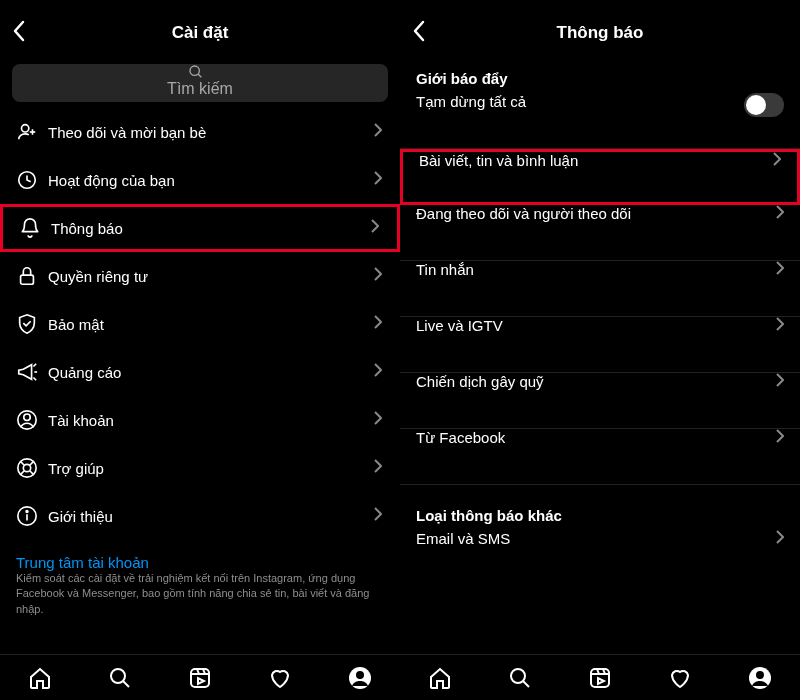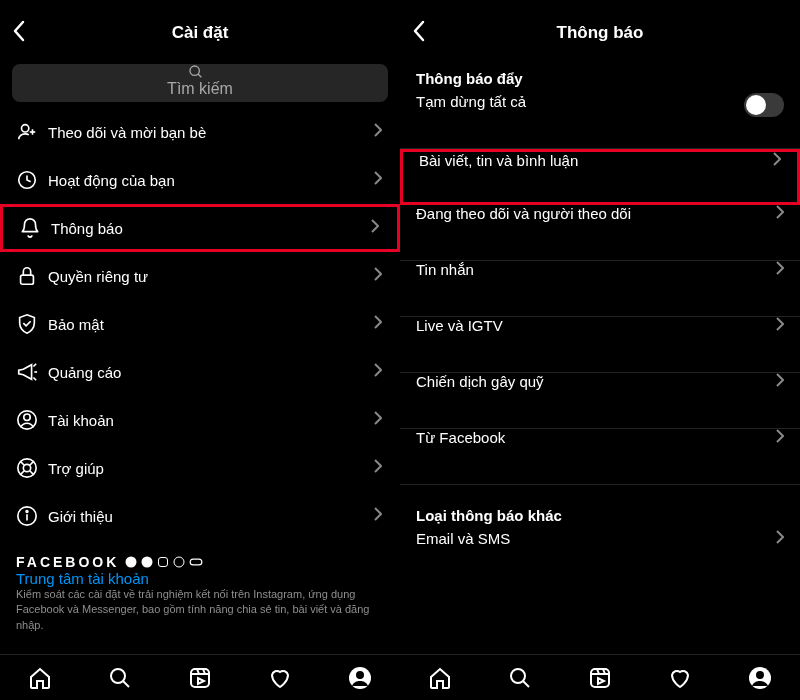--- a/index.html
+++ b/index.html
@@ -171,40 +171,20 @@
               <circle cx="12" cy="7" r="1" fill="#fff"></circle>
             </svg>
           </span>
         <span class="label">Giới thiệu</span>
         <span class="chev"><svg width="8" height="14" viewBox="0 0 8 14" fill="none" stroke="#888" stroke-width="2">
               <polyline points="1,1 7,7 1,13"></polyline>
             </svg></span>
       </div>
 
       <div class="footer-block">
-        <div class="footer-brand">
-          <span>FACEBOOK</span>
-          <span class="brand-icons">
-            <svg width="12" height="12" viewBox="0 0 24 24" fill="#fff">
-                <circle cx="12" cy="12" r="11"></circle>
-              </svg>
-            <svg width="12" height="12" viewBox="0 0 24 24" fill="#fff">
-                <circle cx="12" cy="12" r="11"></circle>
-              </svg>
-            <svg width="12" height="12" viewBox="0 0 24 24" fill="none" stroke="#fff" stroke-width="2">
-                <rect x="3" y="3" width="18" height="18" rx="5"></rect>
-              </svg>
-            <svg width="12" height="12" viewBox="0 0 24 24" fill="none" stroke="#fff" stroke-width="2">
-                <circle cx="12" cy="12" r="10"></circle>
-              </svg>
-            <svg width="14" height="10" viewBox="0 0 24 14" fill="none" stroke="#fff" stroke-width="2">
-                <rect x="2" y="2" width="20" height="10" rx="5"></rect>
-              </svg>
-          </span>
-        </div>
         <div class="footer-link">Trung tâm tài khoản</div>
         <div class="footer-desc">Kiểm soát các cài đặt về trải nghiệm kết nối trên Instagram, ứng dụng Facebook và Messenger, bao gồm tính năng chia sẻ tin, bài viết và đăng nhập.</div>
       </div>
     </div>
 
     <div class="tabbar">
       <div class="tab">
           <svg width="24" height="24" viewBox="0 0 24 24" fill="none" stroke="#fff" stroke-width="2">
             <path d="M3 11l9-8 9 8v10a1 1 0 0 1-1 1h-5v-7h-6v7H4a1 1 0 0 1-1-1V11z"></path>
           </svg>
@@ -244,21 +224,21 @@
     <div class="header">
       <div class="back">
         <svg width="14" height="22" viewBox="0 0 14 22" fill="none" stroke="#fff" stroke-width="2.5" stroke-linecap="round" stroke-linejoin="round">
             <polyline points="11,2 3,11 11,20"></polyline>
           </svg>
       </div>
       <div class="header-title">Thông báo</div>
     </div>
 
     <div class="list">
-      <div class="section-header">Thông báo đẩy</div>
+      <div class="section-header">Giới báo đẩy</div>
 
       <div class="row2">
         <span class="label">Tạm dừng tất cả</span>
         <div class="toggle">
             <div class="knob"></div>
           </div>
       </div>
 
       <div class="row2 highlight">
         <span class="label">Bài viết, tin và bình luận</span>

